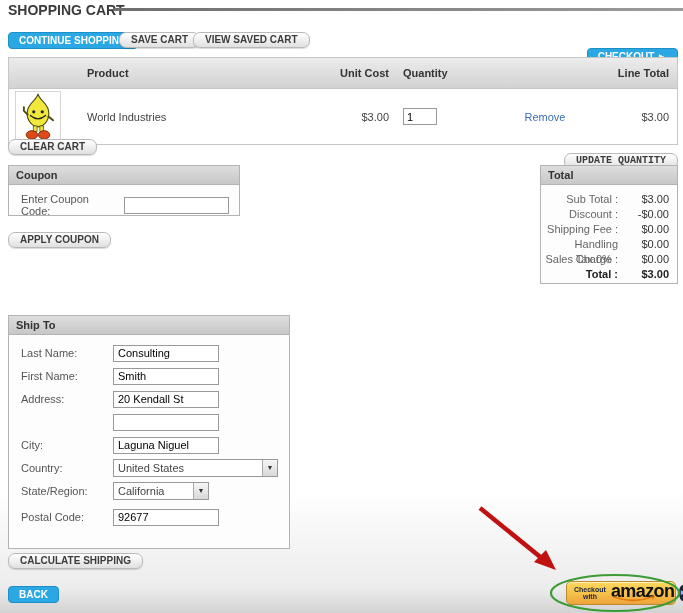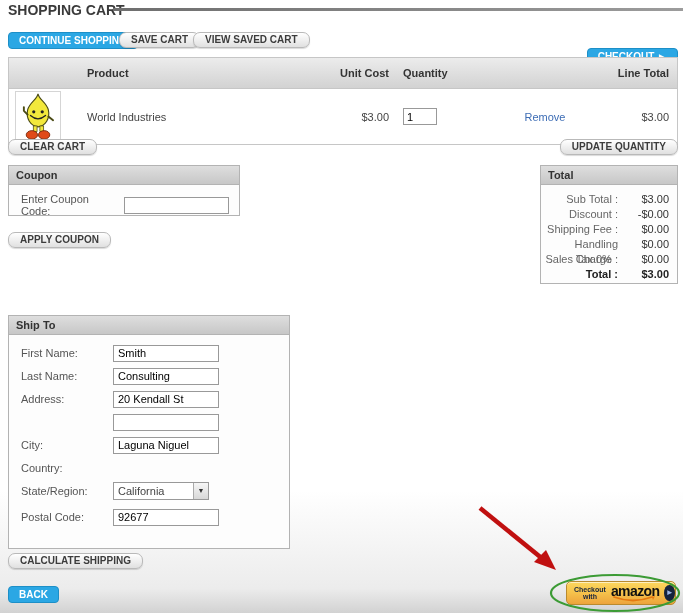--- a/index.html
+++ b/index.html
@@ -75,21 +75,21 @@
   .sel-country { width:165px; } .sel-state { width:96px;align-items:center; } .sel-ship { width:153px; }
 
   
   .amazon-btn { position:absolute; left:566px; top:581px; width:110px; height:24px;
                 border:1px solid #b98a2e; border-radius:5px;
                 background:linear-gradient(180deg,#fdd75e 0%,#f6c44d 45%,#eda43b 100%);
                 display:flex; align-items:center; cursor:pointer;
                 box-shadow:inset 0 1px 0 rgba(255,255,255,.6); }
   .az-co { margin-left:7px; text-align:center; color:#16243e; font-weight:bold; font-size:7px;
            line-height:7px; }
-  .az-logo { position:relative; margin-left:5px; font-weight:bold; font-size:14px; color:#101010;
+  .az-logo { position:relative; margin-left:5px; font-weight:bold; font-size:18px; color:#101010;
              letter-spacing:-0.6px; line-height:14px; top:-2px; }
   .az-swoosh { position:absolute; left:1px; top:12px; }
   .az-circle { margin-left:5px; width:16px; height:16px; border-radius:50%; background:#16243e;
                color:#9db6e8; font-size:8px; line-height:16px; text-align:center; }
   .annotation { position:absolute; pointer-events:none; }
 </style>
 </head>
 <body>
 
 <div class="page">
@@ -134,21 +134,21 @@
         <input class="qty-input" type="text" value="1" style="">
       </div>
       <div class="c-rem">
         <a class="remove-link">Remove</a>
       </div>
       <div class="c-tot">$3.00</div>
     </div>
   </div>
 
   <div class="btn-gray" style="left:8px; top:139px;">CLEAR CART</div>
-  <div class="btn-gray" style="right:5px; top:139px;">UPDATE QUANTITY</div>
+  <div class="btn-gray" style="right:5px; top:153px;font-family:Liberation Mono, monospace;">UPDATE QUANTITY</div>
 
   <div class="panel coupon-panel">
     <div class="panel-head">Coupon</div>
     <div class="coupon-body">
       <span class="coupon-label">Enter Coupon Code:</span>
       <input class="coupon-input" type="text" value="" style="">
     </div>
   </div>
   <div class="btn-gray" style="left:8px; top:232px;">APPLY COUPON</div>
 
@@ -179,40 +179,44 @@
         <span class="t-label">Total :</span>
         <span class="t-value">$3.00</span>
       </div>
     </div>
   </div>
 
   <div class="panel shipto-panel">
     <div class="panel-head">Ship To</div>
     <div class="shipto-body">
       <div class="form-row">
+        <span class="f-label">Last Name:</span>
+        <input class="text-input" type="text" value="Consulting" style="">
+      </div>
+      <div class="form-row">
         <span class="f-label">First Name:</span>
         <input class="text-input" type="text" value="Smith" style="">
       </div>
       <div class="form-row">
-        <span class="f-label">Last Name:</span>
-        <input class="text-input" type="text" value="Consulting" style="">
-      </div>
-      <div class="form-row">
         <span class="f-label">Address:</span>
         <input class="text-input" type="text" value="20 Kendall St" style="">
       </div>
       <div class="form-row">
         <input class="text-input addr2" type="text" value="" style="">
       </div>
       <div class="form-row">
         <span class="f-label">City:</span>
         <input class="text-input" type="text" value="Laguna Niguel" style="">
       </div>
       <div class="form-row">
         <span class="f-label">Country:</span>
+        <span class="sel sel-country">
+          <span class="sel-value">United States</span>
+          <span class="sel-btn">▼</span>
+        </span>
       </div>
       <div class="form-row">
         <span class="f-label">State/Region:</span>
         <span class="sel sel-state">
           <span class="sel-value">California</span>
           <span class="sel-btn">▼</span>
         </span>
       </div>
       <div class="form-row gap-before">
         <span class="f-label">Postal Code:</span>

